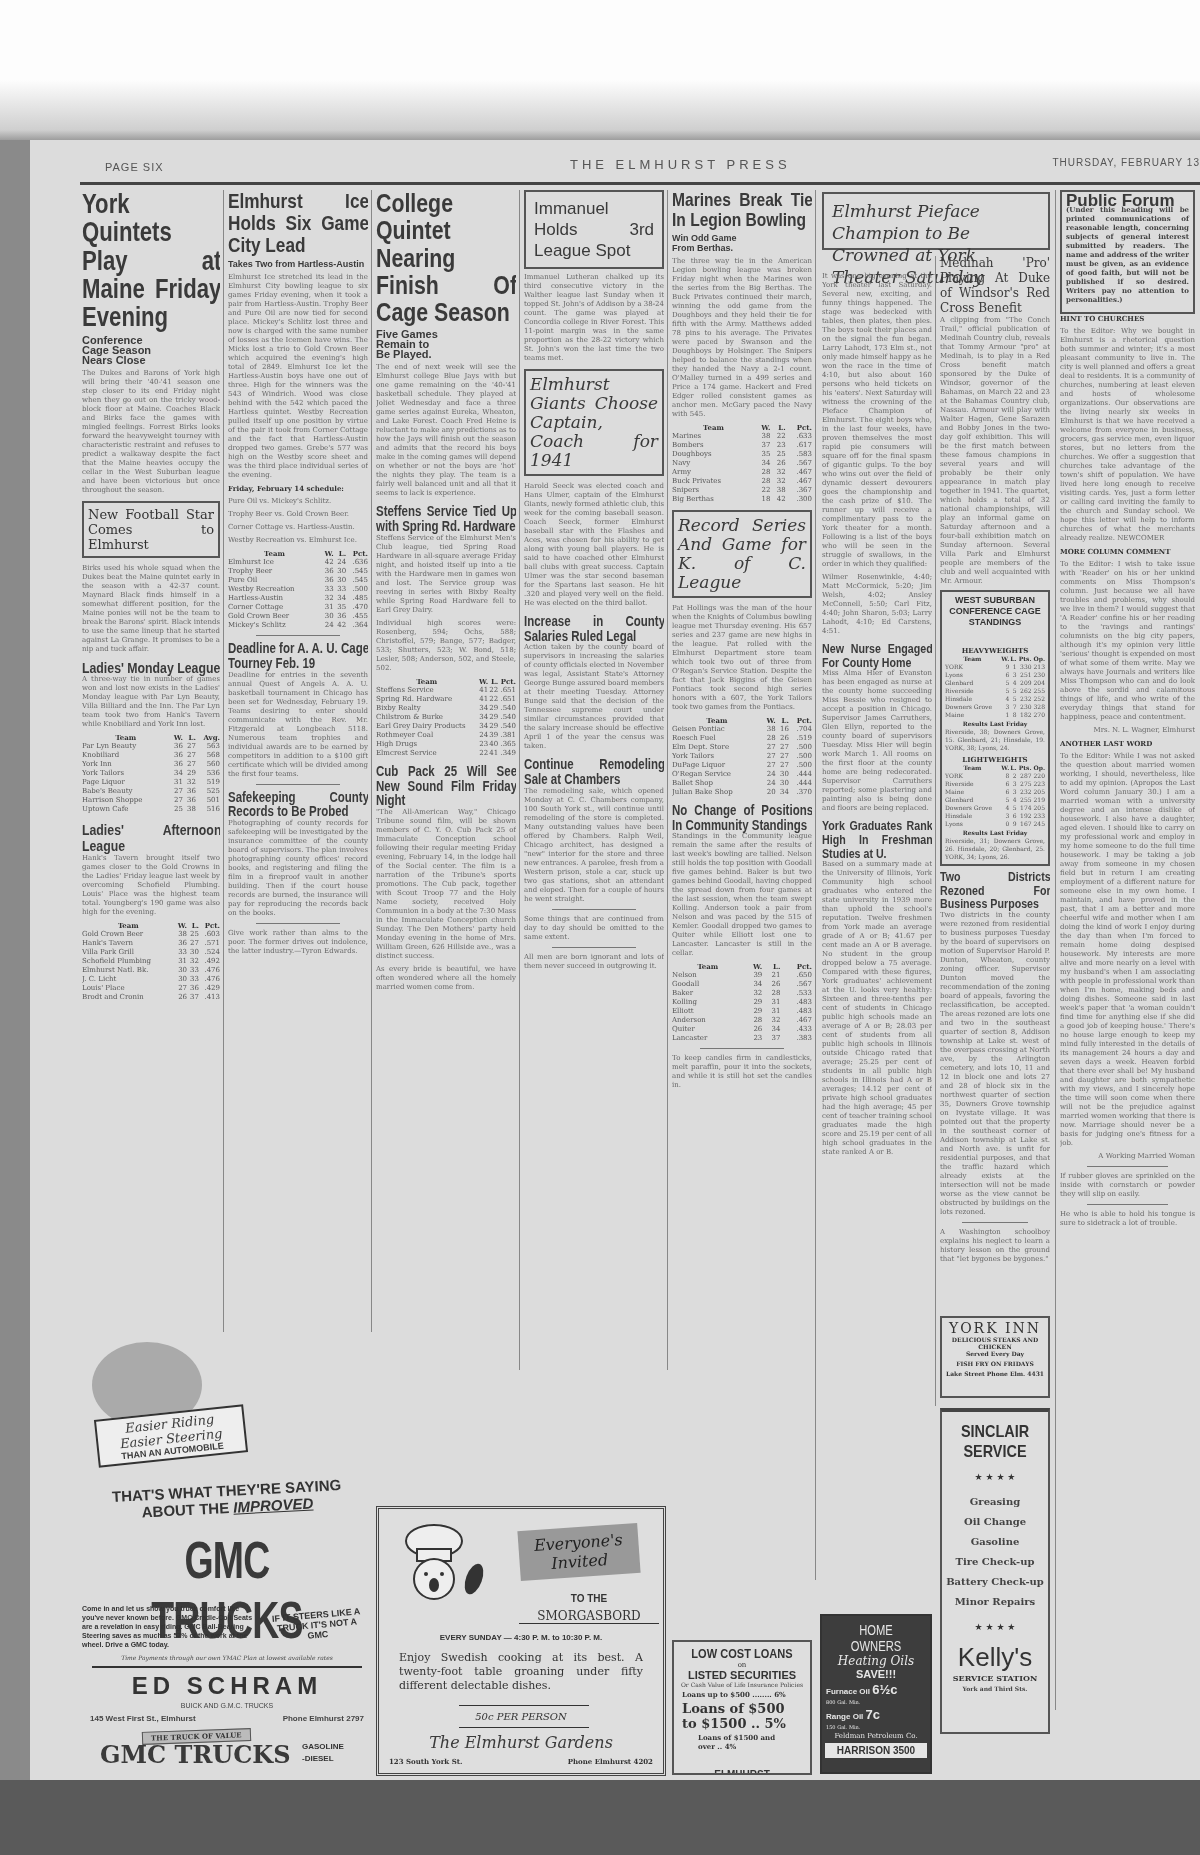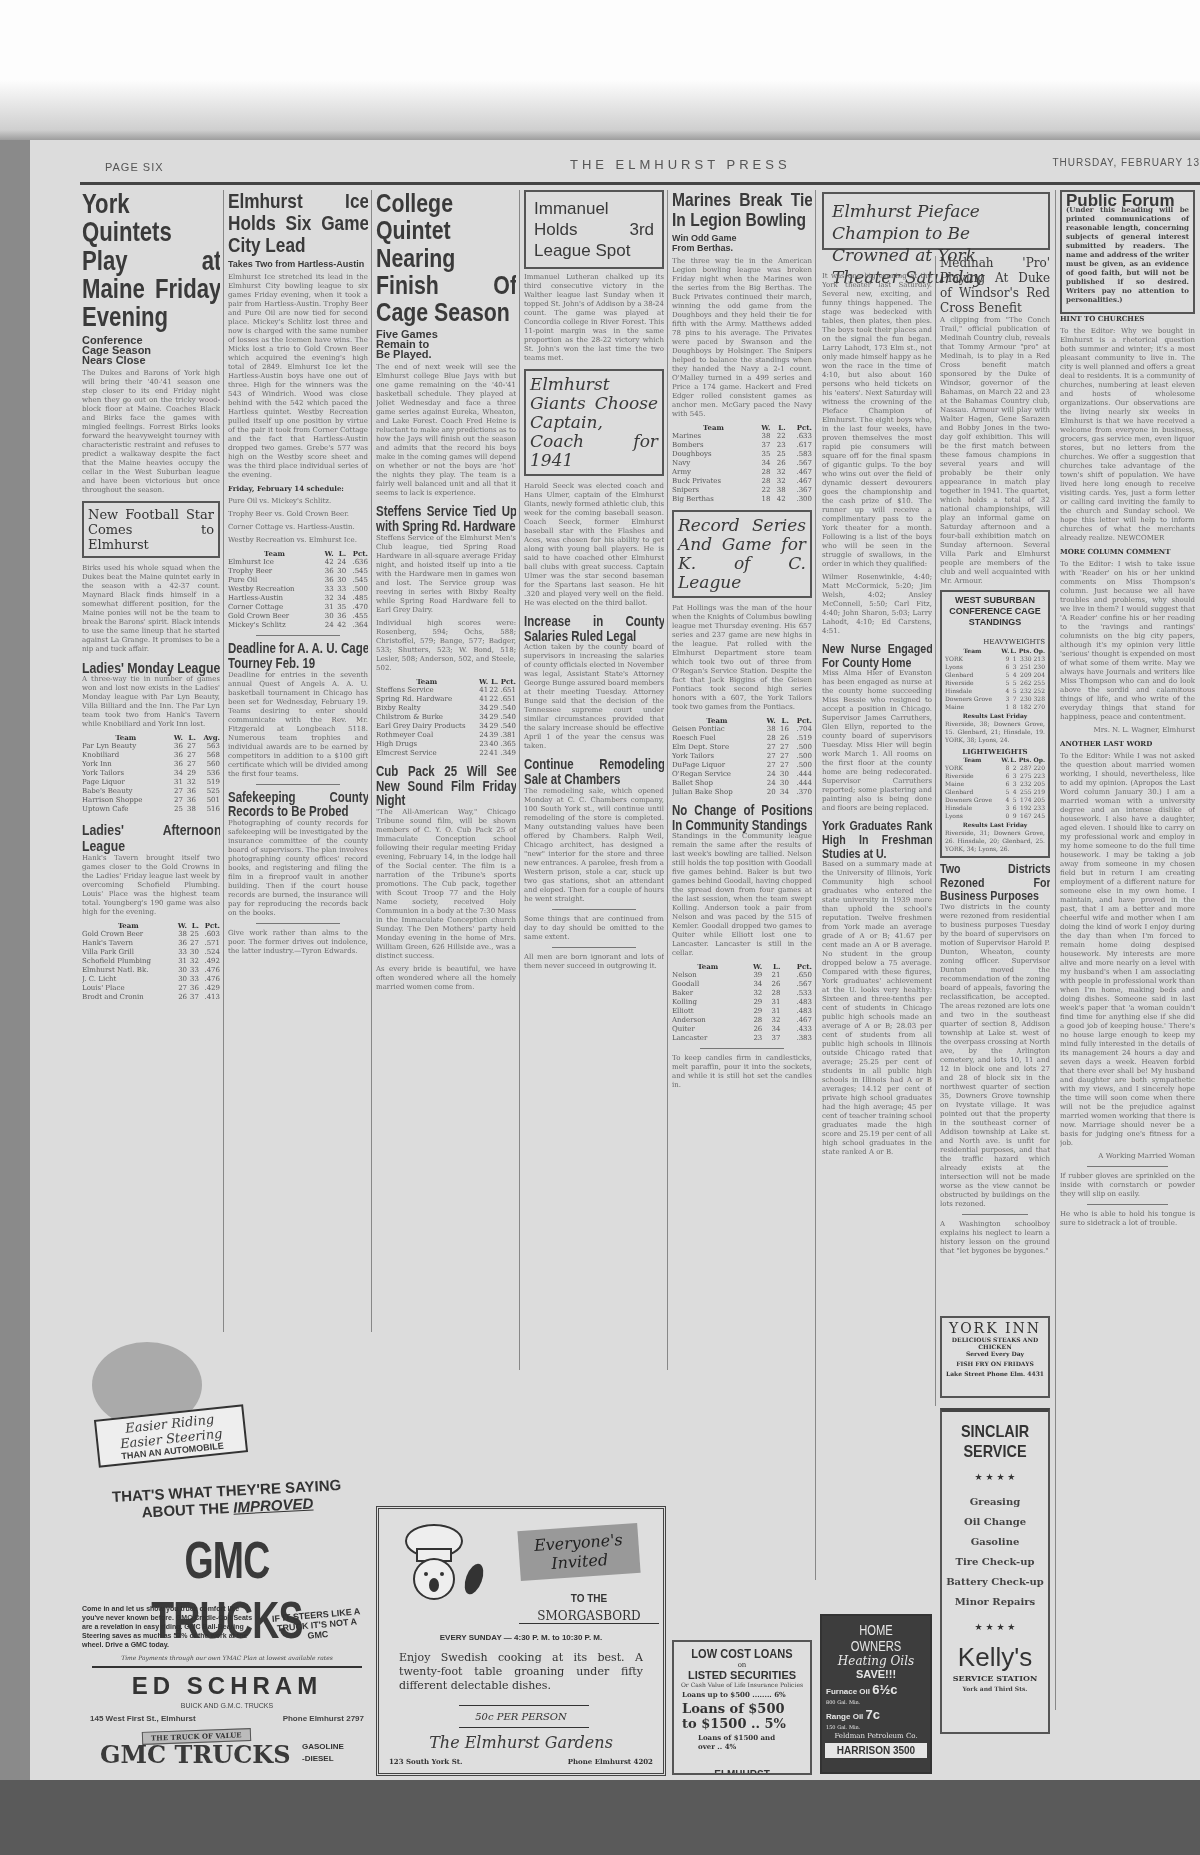--- a/index.html
+++ b/index.html
@@ -544,21 +544,21 @@
   <div class="hl" style="font-size:13px;width:135px;margin-top:6px">York Graduates Rank High In Freshman Studies at U.</div>
   <div class="body">Based on a summary made at the University of Illinois, York Community high school graduates who entered the state university in 1939 more than uphold the school's reputation. Twelve freshmen from York made an average grade of A or B; 41.67 per cent made an A or B average. No student in the group dropped below a 75 average. Compared with these figures, York graduates' achievement at the U. looks very healthy: Sixteen and three-tenths per cent of students in Chicago public high schools made an average of A or B; 28.03 per cent of students from all public high schools in Illinois outside Chicago rated that average; 25.25 per cent of students in all public high schools in Illinois had A or B averages; 14.12 per cent of private high school graduates had the high average; 45 per cent of teacher training school graduates made the high score and 25.19 per cent of all high school graduates in the state ranked A or B.</div>
  </div>
  <div class="vline" style="left:905px;top:116px;height:1150px"></div>
 
  <div class="col" style="left:910px;top:116px;width:110px;height:1050px">
   <div style="font-family:'DejaVu Serif',serif;font-size:12px;line-height:15px;color:#3a3a3a">Medinah 'Pro' Playing At Duke of Windsor's Red Cross Benefit</div>
   <div class="body">A clipping from "The Conch Trail," official publication of Medinah Country club, reveals that Tommy Armour "pro" at Medinah, is to play in a Red Cross benefit match sponsored by the Duke of Windsor, governor of the Bahamas, on March 22 and 23 at the Bahamas Country club, Nassau. Armour will play with Walter Hagen, Gene Sarazen and Bobby Jones in the two-day golf exhibition. This will be the first match between these famous champions in several years and will probably be their only appearance in match play together in 1941. The quartet, which holds a total of 32 national championships, will play an informal game on Saturday afternoon and a four-ball exhibition match on Sunday afternoon. Several Villa Park and Elmhurst people are members of the club and well acquainted with Mr. Armour.</div>
   <div class="box" style="margin:4px 0;padding:3px">
    <div style="font-family:'Liberation Sans',sans-serif;font-weight:bold;font-size:9px;text-align:center;color:#333;line-height:11px">WEST SUBURBAN CONFERENCE CAGE STANDINGS</div>
-   <div style="font-weight:normal;font-size:7px;text-align:right;color:#333;margin-top:10px">HEAVYWEIGHTS</div>
+   <div style="font-weight:bold;font-size:7px;text-align:center;color:#333;margin-top:18px">HEAVYWEIGHTS</div>
    <table class="st" style="font-size:6px;line-height:8px">
     <tbody>
             <tr>
               <th>Team</th>
               <th class="n">W.</th>
               <th class="n">L.</th>
               <th class="n">Pts.</th>
               <th class="n">Op.</th>
             </tr>
     <tr>

